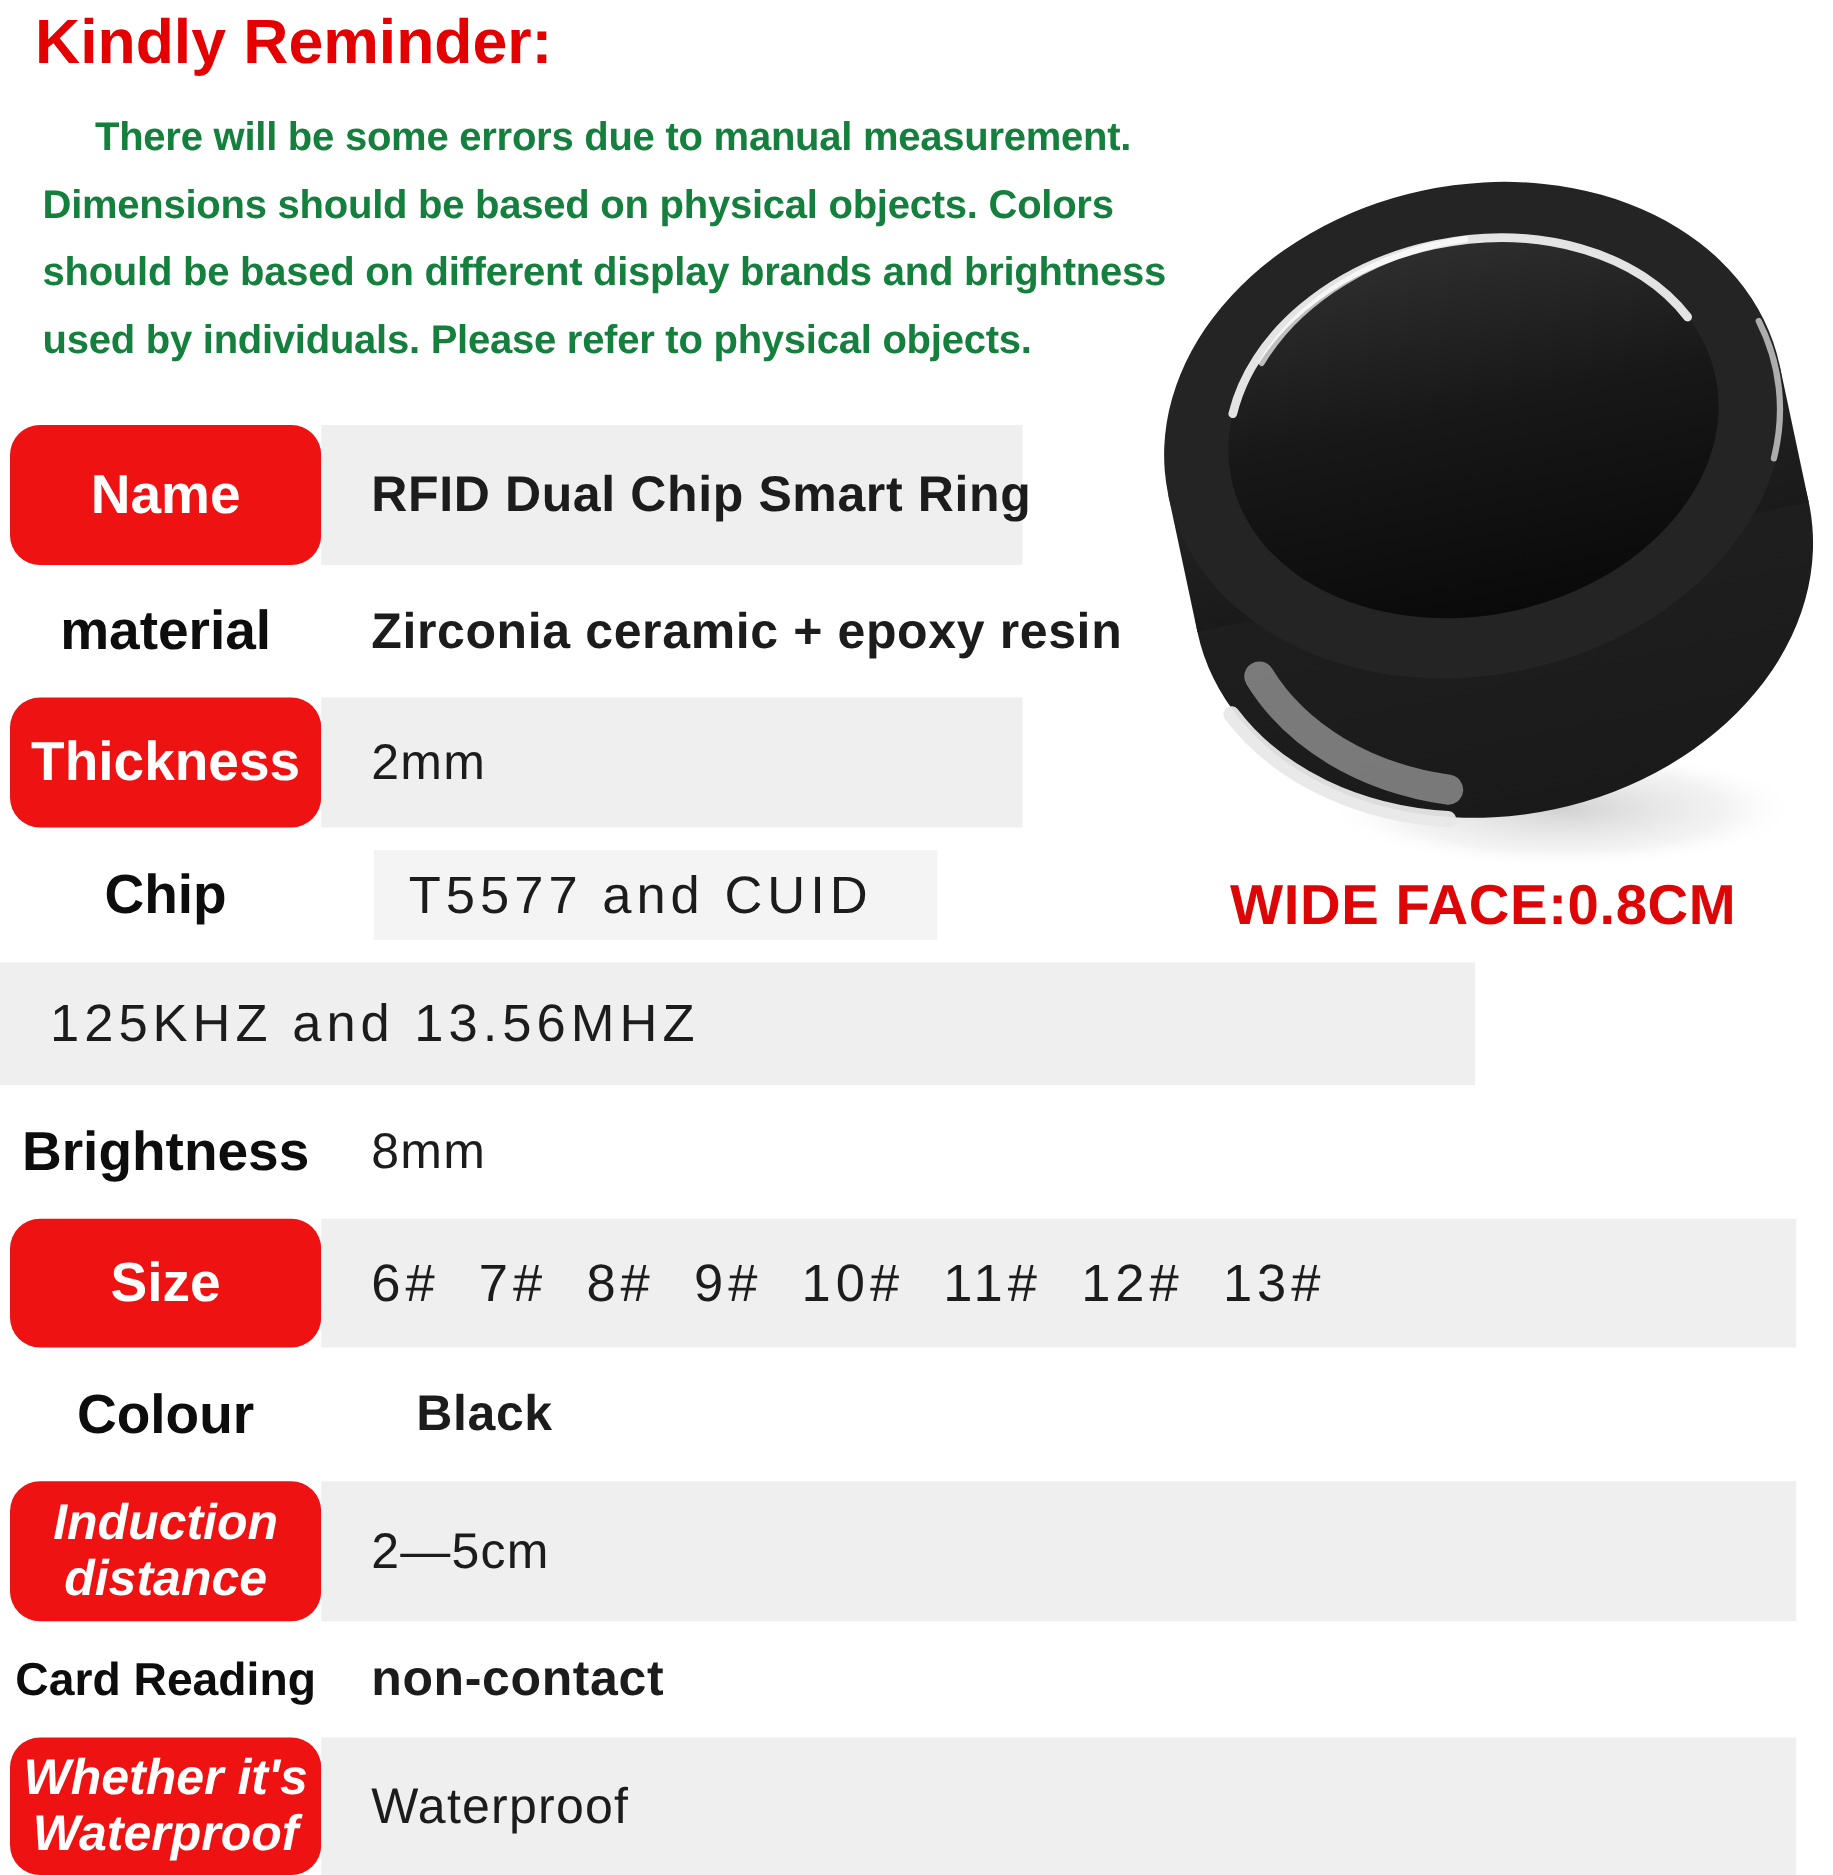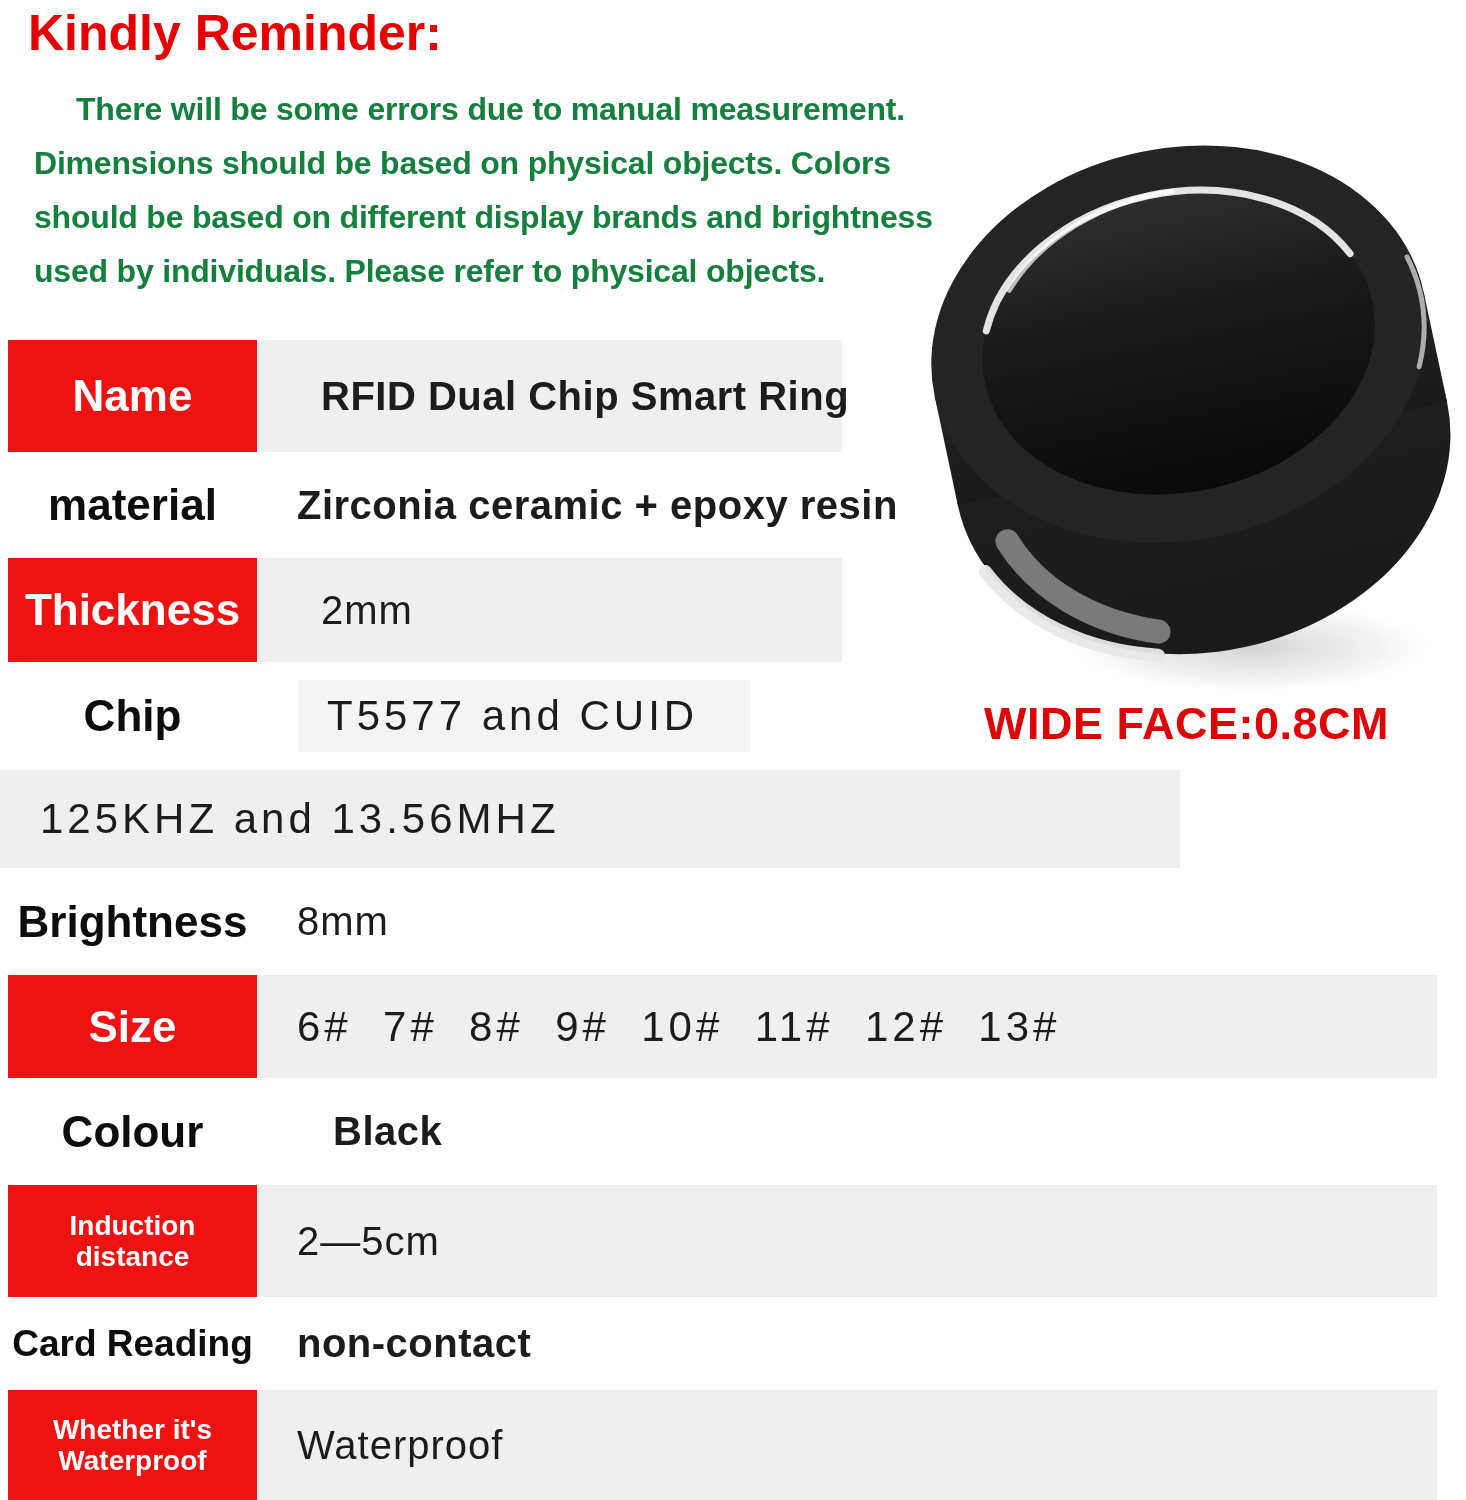--- a/index.html
+++ b/index.html
@@ -42,28 +42,28 @@
   .row:nth-child(7){height:103px;}
   .row:nth-child(8){height:107px;gap:36px;}
   .row:nth-child(9){height:112px;}
   .row:nth-child(10){height:93px;}
   .row:nth-child(11){height:110px;}
 
   .label{
     flex:0 0 249px;margin-left:8px;
     display:flex;align-items:center;justify-content:center;
     font-weight:700;font-size:44px;color:#0d0d0d;
-    text-align:center;white-space:pre-line;line-height:1.12;
+    text-align:center;white-space:pre-line;line-height:1.12;border-radius:24px;
   }
   .label.red{background:var(--accent-red,#ee1212);color:#ffffff;}
   .label.long{font-size:37px;}
-  .label.two{font-size:28px;}
+  .label.two{font-size:40px;font-style:italic;}
 
   .band{display:flex;align-items:center;}
-  .band.short{width:561px;background:var(--row-gray,#efefef);padding-left:24px;}
+  .band.short{width:561px;background:var(--row-gray,#efefef);}
   .band.full{width:1180px;background:var(--row-gray,#efefef);}
   .band.none,.band.box{width:1180px;background:transparent;}
 
   .value{
     margin-left:40px;font-size:40px;color:#1c1c1c;
     white-space:pre;letter-spacing:1px;
   }
   .value.bold{font-weight:700;letter-spacing:0.5px;}
   .value.spaced{letter-spacing:4px;font-size:42px;}
   .value.boxed{background:#f4f4f4;padding:12px 52px 12px 28px;margin-left:42px;}

